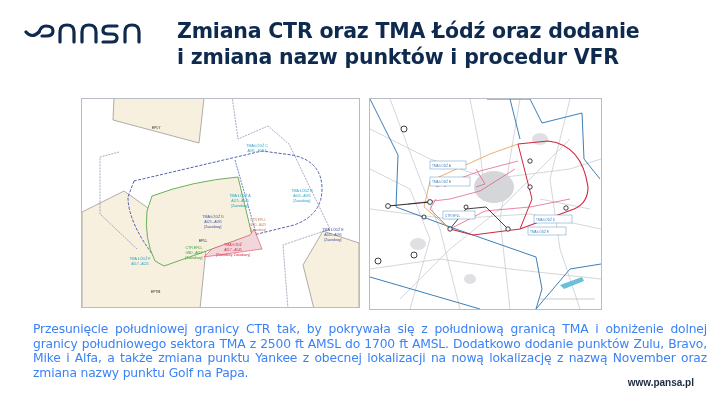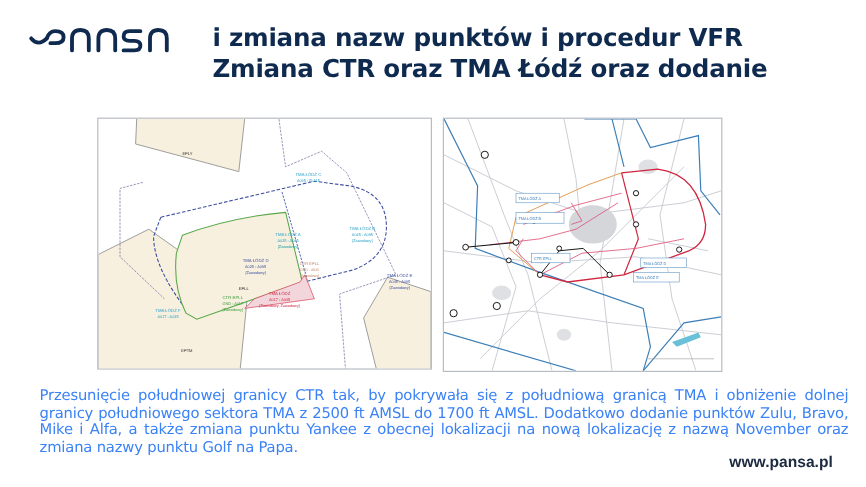--- a/index.html
+++ b/index.html
@@ -5,42 +5,42 @@
   html,body{margin:0;padding:0;background:#fff;}
   body{width:722px;height:406px;position:relative;overflow:hidden;font-family:"DejaVu Sans",sans-serif;}
   .logo{position:absolute;left:24px;top:22px;width:130px;height:24px;}
   .logo svg{display:block}
   .title{position:absolute;left:177px;top:18px;width:540px;color:#0f2a4f;font-family:"DejaVu Sans",sans-serif;font-weight:bold;font-size:20.5px;line-height:26px;letter-spacing:-0.2px;}
   .map{position:absolute;border:1px solid #b8bcc4;background:#fff;overflow:hidden;}
   .map-left{left:81px;top:98px;width:277px;height:208px;}
   .map-right{left:369px;top:98px;width:231px;height:210px;}
   .map svg{display:block}
   .desc{position:absolute;left:33px;top:322px;width:674px;color:#3b82f6;font-family:"DejaVu Sans",sans-serif;font-size:12.3px;line-height:14.6px;text-align:justify;letter-spacing:-0.15px;}
-  .footer-url{position:absolute;right:28px;top:377px;color:#1c2a40;font-family:"Liberation Sans",sans-serif;font-weight:bold;font-size:13px;}
+  .footer-url{position:absolute;right:28px;top:377px;color:#1c2a40;font-family:"Liberation Sans",sans-serif;font-weight:bold;font-size:10px;}
   .lbl{font-family:"Liberation Sans",sans-serif;}
 </style>
 </head>
 <body>
 
 <div class="logo" aria-label="PANSA">
   <svg width="130" height="24" viewBox="0 0 130 24">
     <g fill="none" stroke="#0f2a4f" stroke-width="3.2" stroke-linecap="round" stroke-linejoin="round">
       <path d="M2 10 Q8 17 15 10"></path>
       <path d="M15 10 Q17 4 22 4 Q29 4 29 9 Q29 14 22 14 L18 14"></path>
       <path d="M36 20 L36 10 Q36 3 43 3 Q50 3 50 10 L50 20"></path>
       <path d="M58 20 L58 10 Q58 3 65 3 Q72 3 72 10 L72 20"></path>
       <path d="M93 4 L84 4 Q79 4 79 8.5 Q79 12 84 12 L88 12 Q93 12 93 16 Q93 20 88 20 L79 20"></path>
       <path d="M101 20 L101 10 Q101 3 108 3 Q115 3 115 10 L115 20"></path>
     </g>
   </svg>
 </div>
 
 <div class="title">
+  <div>Zmiana CTR oraz TMA Łódź oraz dodanie</div>
   <div>i zmiana nazw punktów i procedur VFR</div>
-  <div>Zmiana CTR oraz TMA Łódź oraz dodanie</div>
 </div>
 
 <div class="map map-left">
   <svg width="277" height="208" viewBox="0 0 277 208">
 
     <polygon points="33,-24 123,-10 117,44 31,21" fill="#f7f0df" stroke="#7b7b7b" stroke-width="0.6"></polygon>
     <polygon points="0,113 42,92 124,150 118,210 0,210" fill="#f7f0df" stroke="#7b7b7b" stroke-width="0.6"></polygon>
     <polygon points="221,166 241,132 277,144 277,210 232,210" fill="#f7f0df" stroke="#7b7b7b" stroke-width="0.6"></polygon>
 
     <polyline points="118,-4 149,-10 156,40 186,27 207,45 248,130 201,146 206,210" fill="none" stroke="#7070a0" stroke-width="0.6" stroke-dasharray="2,1"></polyline>

